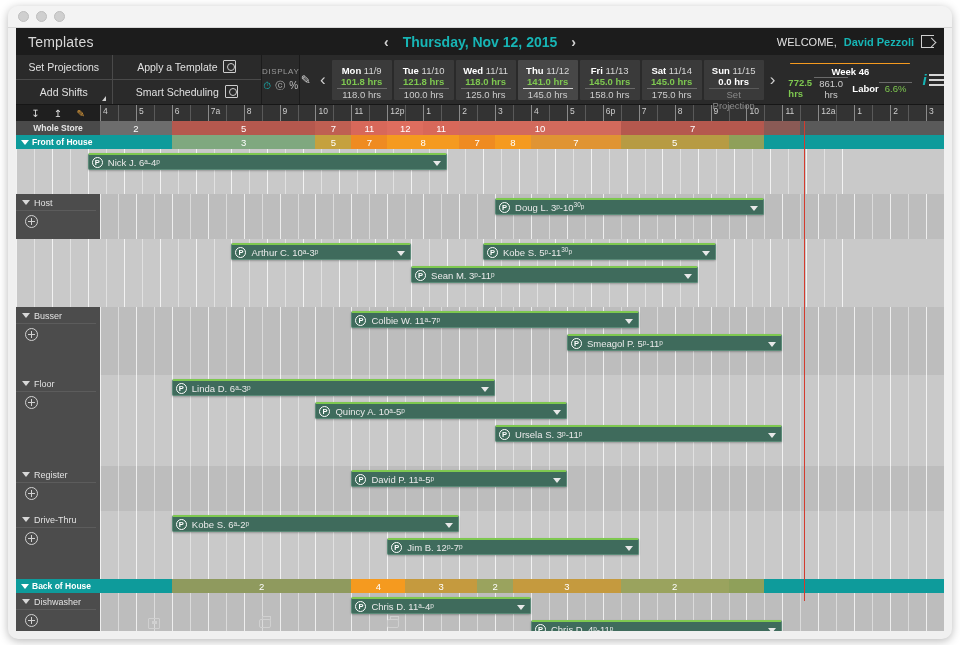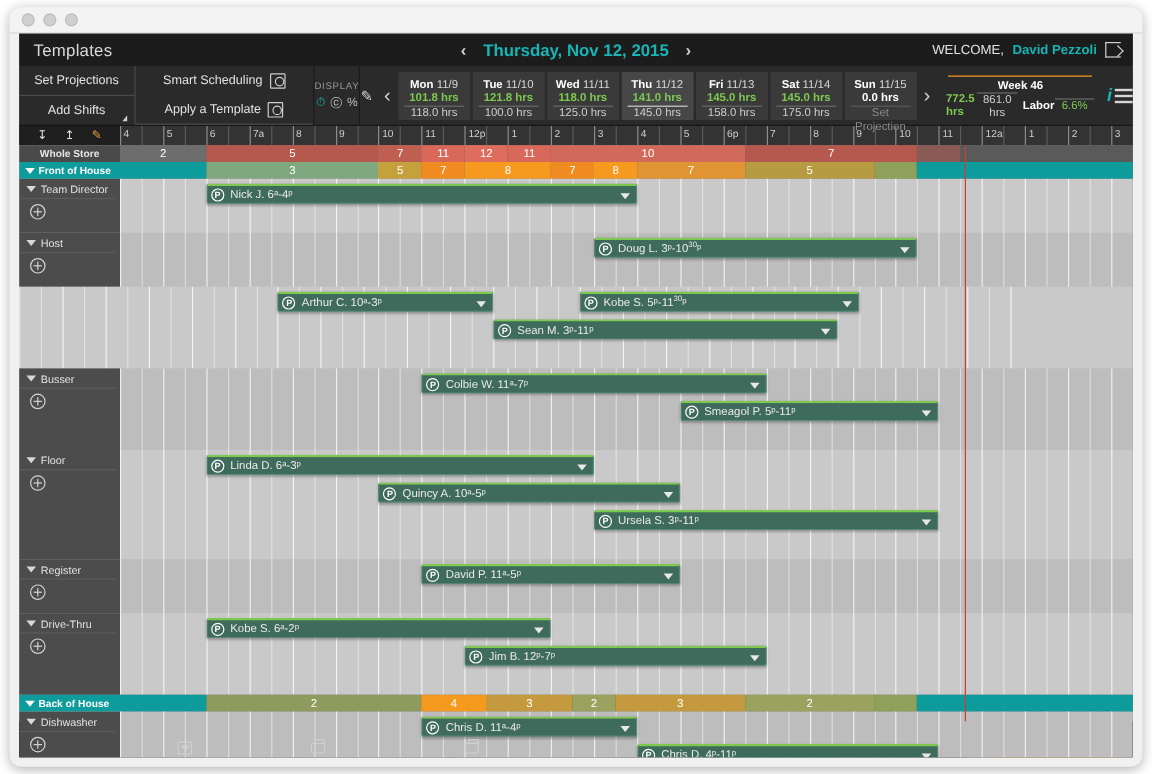--- a/index.html
+++ b/index.html
@@ -226,26 +226,26 @@
       <div class="actionbar">
         <div class="left-actions">
           <div class="la-col c1">
             <div class="la-btn bordered">Set Projections</div>
             <div class="la-btn">
               <span>Add Shifts</span>
               <span class="caret-sm"></span>
             </div>
           </div>
           <div class="la-col c2">
+            <div class="la-btn bordered">
+              <span>Apply a Template</span>
+              <span class="mini-ic"></span>
+            </div>
             <div class="la-btn">
               <span>Smart Scheduling</span>
-              <span class="mini-ic"></span>
-            </div>
-            <div class="la-btn bordered">
-              <span>Apply a Template</span>
               <span class="mini-ic"></span>
             </div>
           </div>
         </div>
 
         <div class="display-box">
           <div class="display-lbl">DISPLAY</div>
           <div class="display-ics">
             <span class="dic on">⏱</span>
             <span class="dic">ⓒ</span>
@@ -468,24 +468,20 @@
                 <div class="seg" style="left: 287.319px; width: 71.8298px; background: rgb(245, 154, 31);">8</div>
                 <div class="seg" style="left: 359.149px; width: 35.9149px; background: rgb(239, 139, 33);">7</div>
                 <div class="seg" style="left: 395.064px; width: 35.9149px; background: rgb(245, 154, 31);">8</div>
                 <div class="seg" style="left: 430.979px; width: 89.7872px; background: rgb(224, 148, 51);">7</div>
                 <div class="seg" style="left: 520.766px; width: 107.745px; background: rgb(183, 155, 67);">5</div>
                 <div class="seg" style="left: 628.511px; width: 35.9149px; background: rgb(143, 160, 90);"></div>
                 <div class="seg" style="left: 664.426px; width: 179.574px; background: rgb(14, 155, 155);"></div>
               </div>
             </div>
             <div class="row" style="height: 45px;">
-              <div class="rowlab grp-lab">
-                <div class="grp-name"><span class="tri"></span><span>Team Director</span></div>
-                <div class="plus"></div>
-              </div>
               <div class="rowtrack grp-track" style="height: 45px;">
                 <div class="vline hr" style="left: 0px;"></div>
                 <div class="vline" style="left: 17.9574px;"></div>
                 <div class="vline hr" style="left: 35.9149px;"></div>
                 <div class="vline" style="left: 53.8723px;"></div>
                 <div class="vline hr" style="left: 71.8298px;"></div>
                 <div class="vline" style="left: 89.7872px;"></div>
                 <div class="vline hr" style="left: 107.745px;"></div>
                 <div class="vline" style="left: 125.702px;"></div>
                 <div class="vline hr" style="left: 143.66px;"></div>

